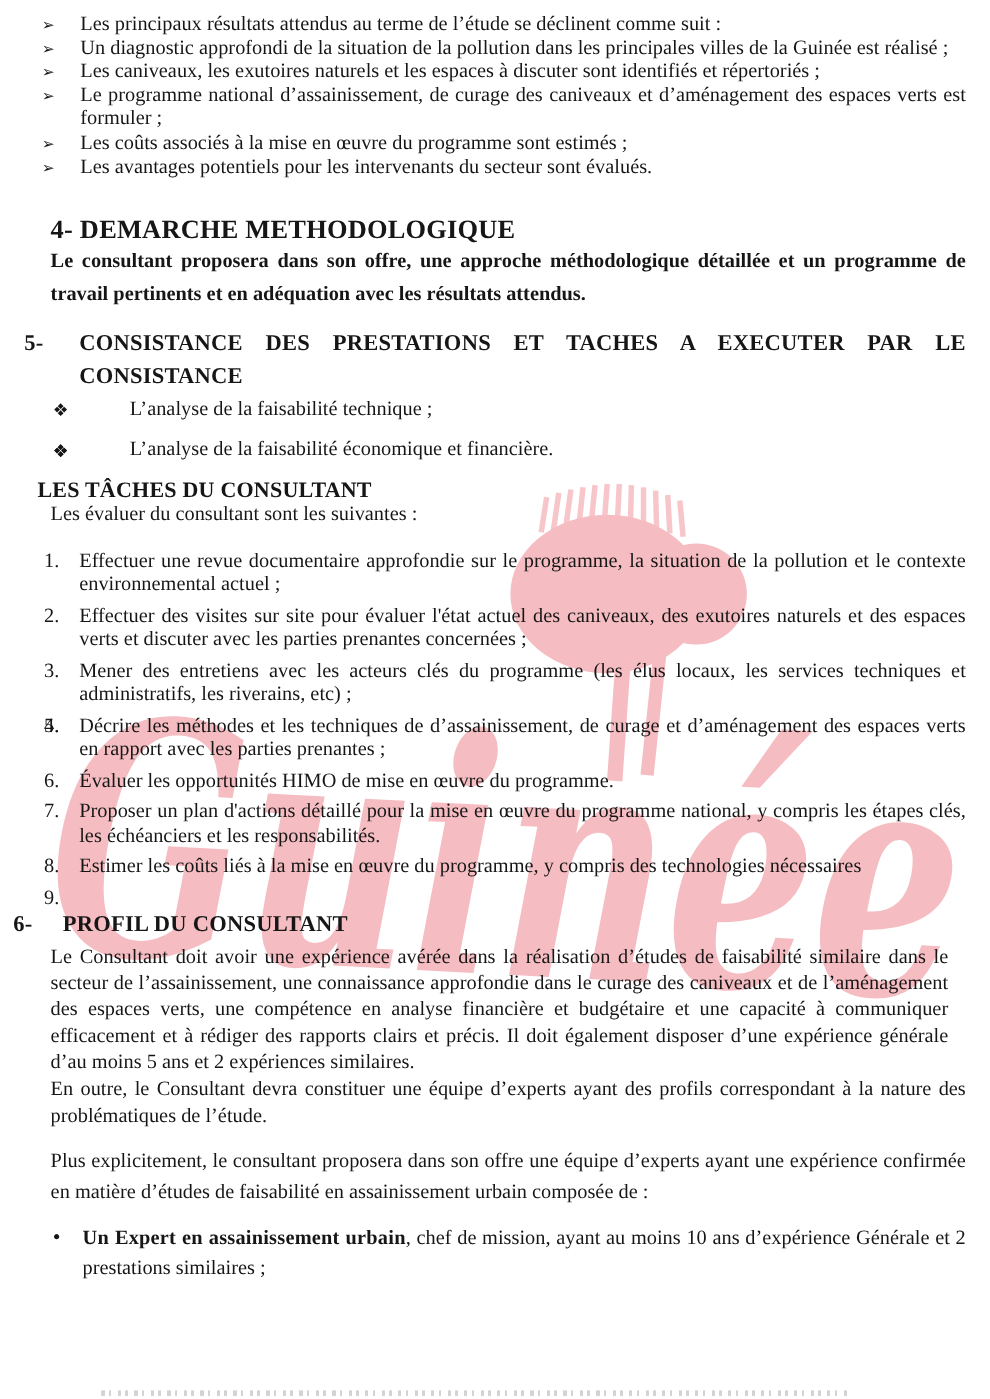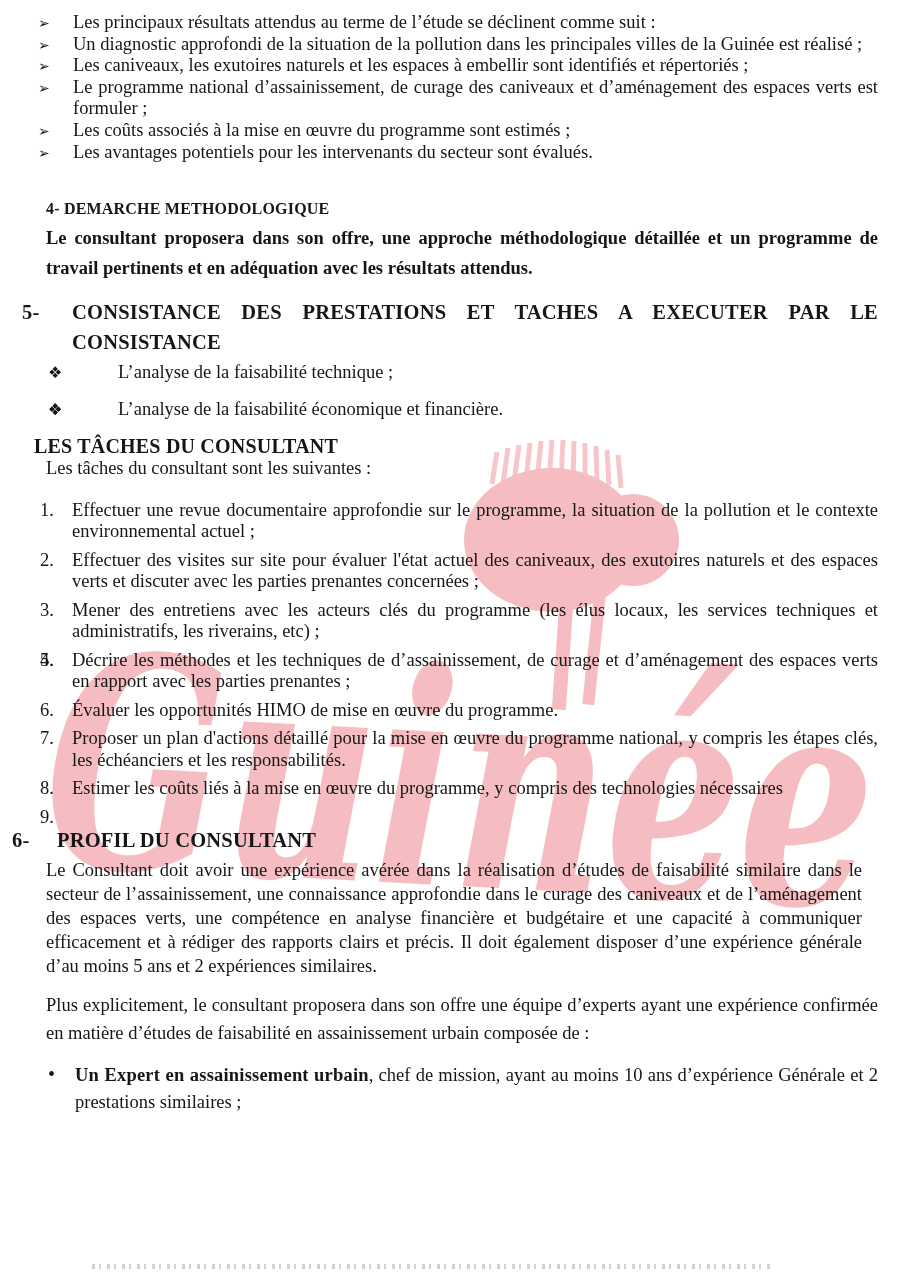--- a/index.html
+++ b/index.html
@@ -17,21 +17,21 @@
     padding:12px 22px 0 22px;font-size:18.5px;line-height:21.6px;
   }
   
   .arrow-list{list-style:none;margin:0 0 0 16px;padding:0;}
   .arrow-list li{position:relative;padding-left:35px;text-align:justify;}
   .arrow-list .marker{
     position:absolute;left:0;top:2px;font-family:"DejaVu Sans",sans-serif;
     font-size:14px;line-height:18px;
   }
   
-  .h4{font-weight:bold;font-size:16px;line-height:24px;margin:34px 0 0 24px;letter-spacing:.2px;}
+  .h4{font-weight:bold;font-size:24px;line-height:24px;margin:34px 0 0 24px;letter-spacing:.2px;}
   .para4{margin:2px 0 0 24px;line-height:30px;text-align:justify;font-weight:bold;}
   .sec-head{display:flex;margin-top:14px;font-weight:bold;font-size:20.5px;line-height:30px;letter-spacing:.2px;}
   .sec-head .sec-num{flex:0 0 50px;}
   .sec-head .sec-body{flex:1;}
   .just-line{text-align:justify;text-align-last:justify;}
   .sec6{margin-top:28px;margin-left:-10px;line-height:24px;}
   .sec6 .sec-num{flex:0 0 45px;}
   
   .diamond-list{list-style:none;margin:4px 0 0 26px;padding:0;}
   .diamond-list li{position:relative;padding-left:70px;line-height:22px;margin-bottom:15px;}
@@ -98,21 +98,21 @@
           <span>Les principaux résultats attendus au terme de l’étude se déclinent comme suit :</span>
         </li>
 
         <li>
           <span class="marker">➢</span>
           <span>Un diagnostic approfondi de la situation de la pollution dans les principales villes de la Guinée est réalisé ;</span>
         </li>
 
         <li>
           <span class="marker">➢</span>
-          <span>Les caniveaux, les exutoires naturels et les espaces à embellir sont identifiés et répertoriés ;</span>
+          <span>Les caniveaux, les exutoires naturels et les espaces à discuter sont identifiés et répertoriés ;</span>
         </li>
 
         <li>
           <span class="marker">➢</span>
           <span>Le programme national d’assainissement, de curage des caniveaux et d’aménagement des espaces verts est formuler ;</span>
         </li>
 
         <li>
           <span class="marker">➢</span>
           <span>Les coûts associés à la mise en œuvre du programme sont estimés ;</span>
@@ -146,21 +146,21 @@
           <span class="marker">❖</span>
         </li>
 
         <li>
           <span class="marker">❖</span>
           <span>L’analyse de la faisabilité économique et financière.</span>
         </li>
       </ul>
 
     <div class="h-tasks">LES TÂCHES DU CONSULTANT</div>
-    <p class="intro">Les tâches du consultant sont les suivantes :</p>
+    <p class="intro">Les évaluer du consultant sont les suivantes :</p>
 
     <ol class="num-list">
 
         <li>
           <span class="num">1.</span>
           <span>Effectuer une revue documentaire approfondie sur le programme, la situation de la pollution et le contexte environnemental actuel ;</span>
         </li>
 
         <li>
           <span class="num">2.</span>
@@ -200,20 +200,21 @@
           <span class="num">9.</span>
         </li>
       </ol>
 
     <div class="sec-head sec6">
       <span class="sec-num">6-</span>
       <span class="sec-body">PROFIL DU CONSULTANT</span>
     </div>
 
     <p class="para6a">Le Consultant doit avoir une expérience avérée dans la réalisation d’études de faisabilité similaire dans le secteur de l’assainissement, une connaissance approfondie dans le curage des caniveaux et de l’aménagement des espaces verts, une compétence en analyse financière et budgétaire et une capacité à communiquer efficacement et à rédiger des rapports clairs et précis. Il doit également disposer d’une expérience générale d’au moins 5 ans et 2 expériences similaires.</p>
+    <p class="para6b">En outre, le Consultant devra constituer une équipe d’experts ayant des profils correspondant à la nature des problématiques de l’étude.</p>
     <p class="para6c">Plus explicitement, le consultant proposera dans son offre une équipe d’experts ayant une expérience confirmée en matière d’études de faisabilité en assainissement urbain composée de :</p>
 
     <div class="expert">
       <span class="dot">•</span>
       <span><b>Un Expert en assainissement urbain</b><span>, chef de mission, ayant au moins 10 ans d’expérience Générale et 2 prestations similaires ;</span></span>
     </div>
 
     <div class="cutoff"></div>
   </div>
 </div>

